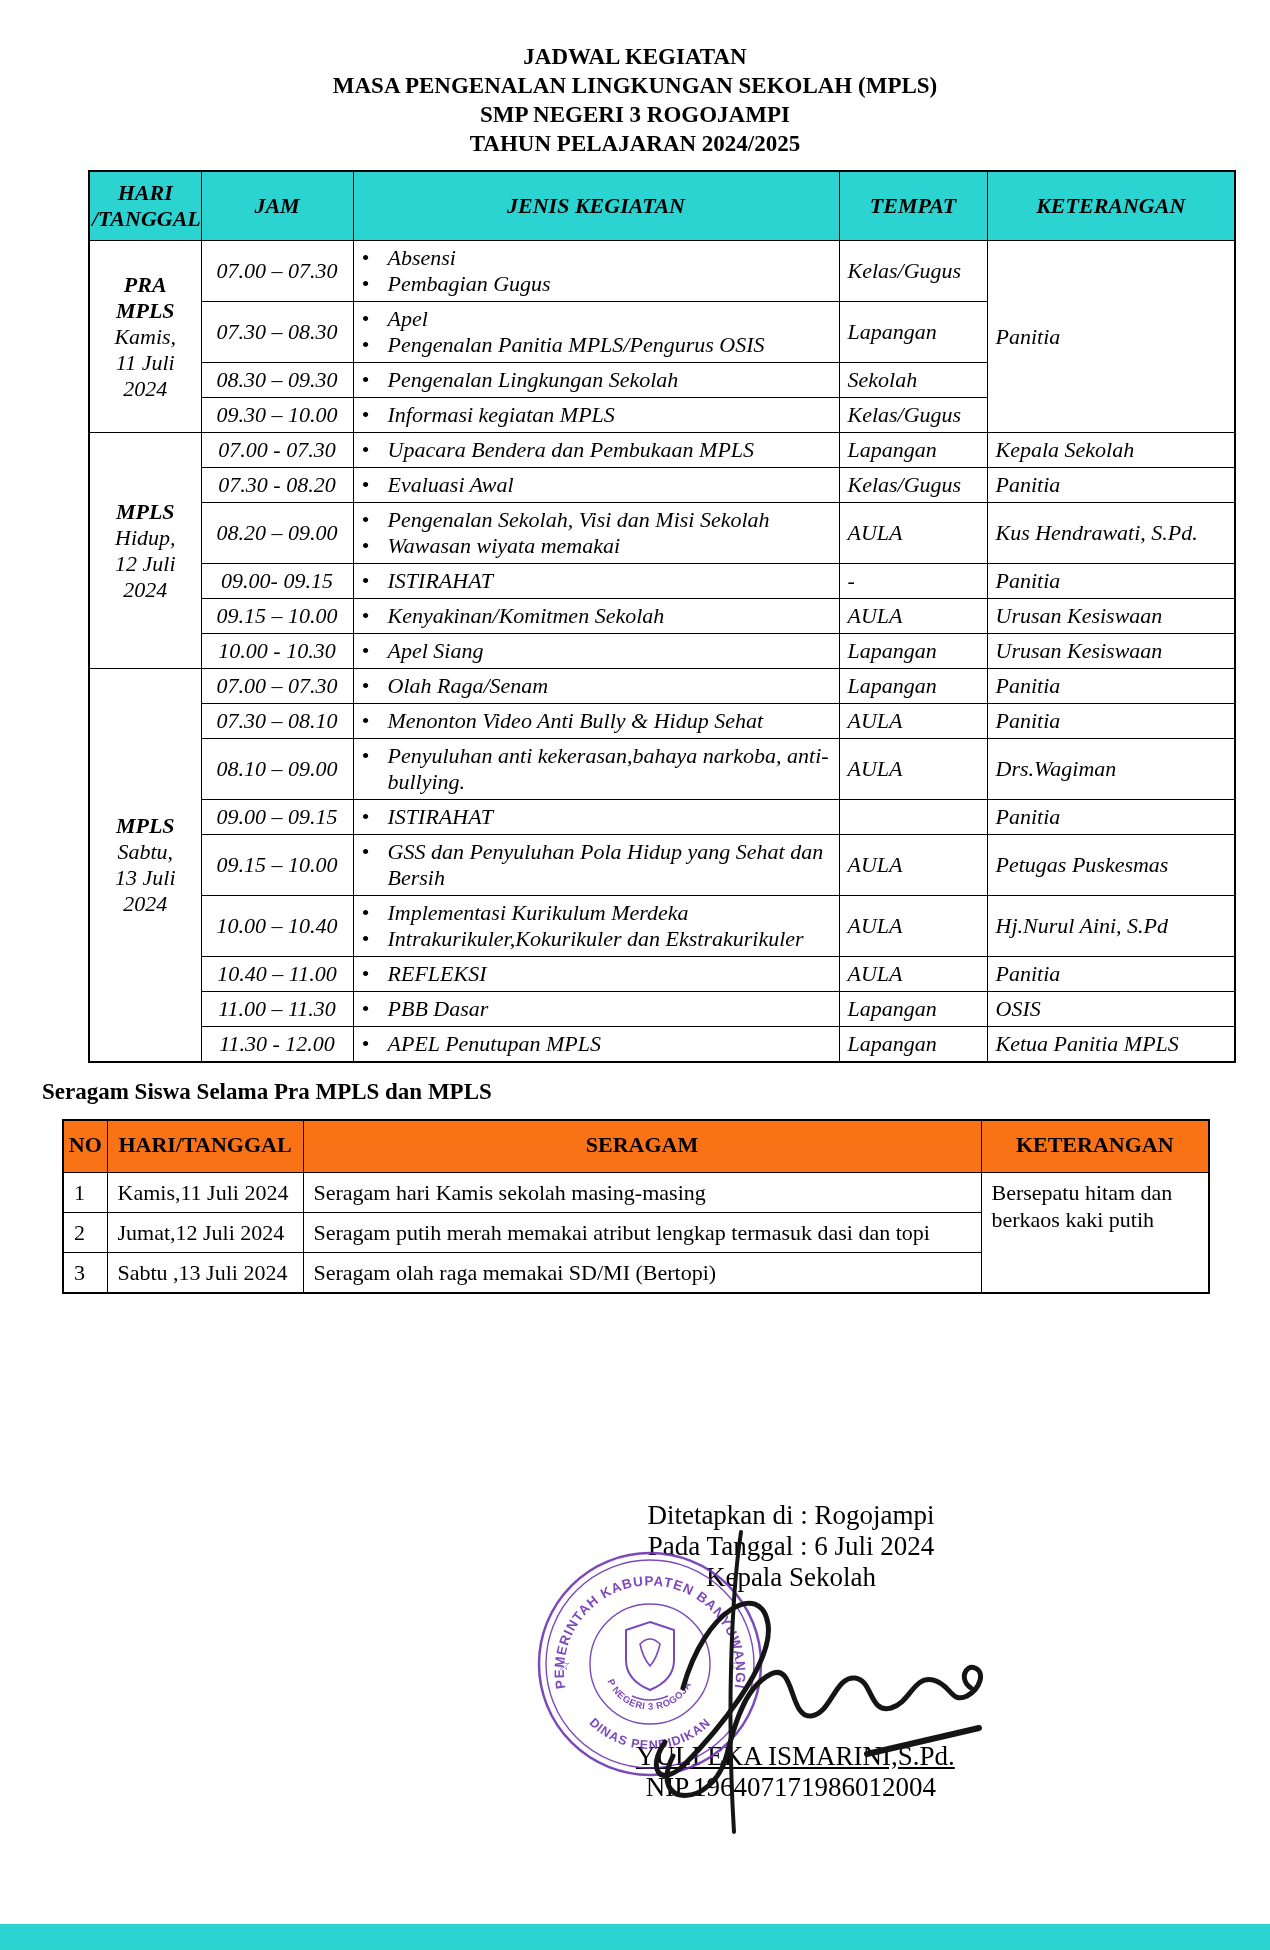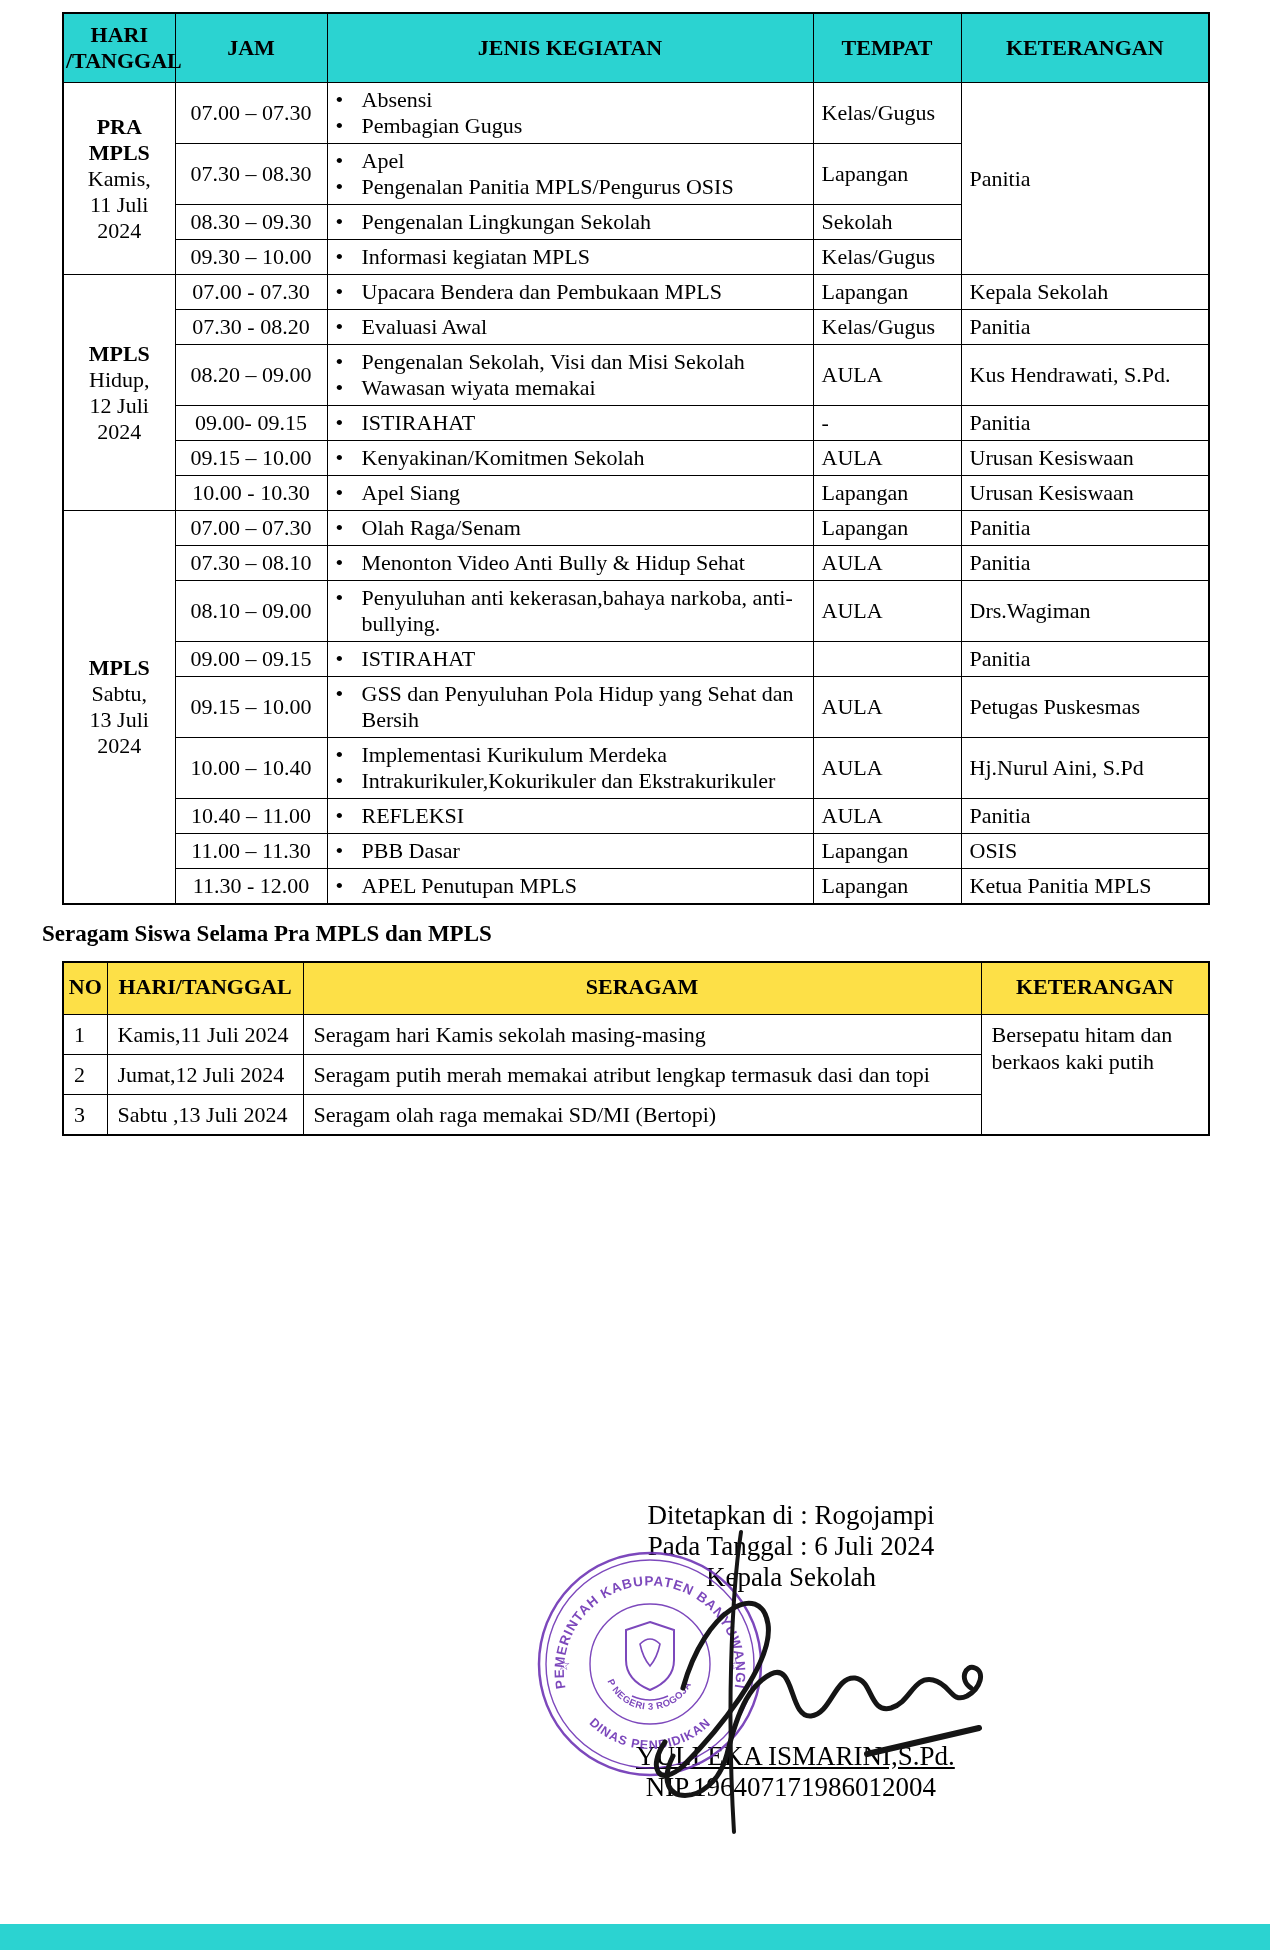--- a/index.html
+++ b/index.html
@@ -2,55 +2,61 @@
 <html style="--header-bg: #2BD3D1; --footer-bar: #2BD3D1; --stamp: #6B2FB3; --ink: #151515;"><head>
 <meta charset="utf-8">
 <style>
   html,body { margin:0; padding:0; background:#ffffff; }
   .page {
     position:relative; width:1270px; height:1950px; background:#fff;
     font-family:"Liberation Serif", serif; color:#000; overflow:hidden;
   }
   .title-block { padding-top:42px; text-align:center; font-weight:bold; font-size:23px; line-height:29px; }
   table { border-collapse:collapse; table-layout:fixed; }
-  .main-table { margin:12px 0 0 62px; width:1146px; border:2px solid #000; }
+  .main-table { margin:12px 0 0 88px; width:1146px; border:2px solid #000;font-style:italic; }
   .main-table th, .main-table td { border:1px solid #000; }
   .main-table th {
     background:var(--header-bg,#2BD3D1); font-weight:bold; font-size:22px;
     padding:8px 2px; text-align:center; vertical-align:middle; white-space:pre-line; line-height:26px;
   }
   .main-table td { font-size:22px; line-height:26px; padding:4px 8px; vertical-align:middle; }
   .day-cell { text-align:center; }
   .day-bold { font-weight:bold; }
   .jam-cell { text-align:center; white-space:nowrap; }
   .jenis-cell { padding-left:18px; }
   .bl { display:flex; }
   .b { width:26px; flex:0 0 26px; text-align:left; }
   .t { flex:1 1 auto; }
   .tempat-cell { vertical-align:top; }
   .ket-cell { vertical-align:middle; }
   .seragam-heading { margin:16px 0 0 42px; font-weight:bold; font-size:23px; }
   .seragam-table { margin:14px 0 0 62px; width:1146px; border:2px solid #000; }
   .seragam-table th, .seragam-table td { border:1px solid #000; font-size:22px; line-height:27px; }
-  .seragam-table th { font-weight:bold; text-align:center; padding:10px 4px 14px 4px; background:#fde047; }
+  .seragam-table th { font-weight:bold; text-align:center; padding:10px 4px 14px 4px; background:#f97316; }
   .seragam-table td { padding:6px 10px; vertical-align:top; }
   .no-col { text-align:left; padding-left:14px; }
   .seragam-ket { text-align:left; vertical-align:middle; }
   .sign-block { position:absolute; left:636px; top:1500px; width:310px; text-align:center; font-size:27px; line-height:31px; }
   .sign-gap { height:148px; }
   .sign-name { text-decoration:underline; white-space:nowrap; }
   .stamp-svg { position:absolute; left:536px; top:1550px; opacity:0.88; }
   .signature-svg { position:absolute; left:555px; top:1528px; }
   .footer-bar { position:absolute; left:0; bottom:0; width:1270px; height:26px; background:var(--footer-bar,#2BD3D1); }
 </style>
 </head>
 <body>
 
 <div class="page">
 
+  <div class="title-block">
+    <div>JADWAL KEGIATAN</div>
+    <div>MASA PENGENALAN LINGKUNGAN SEKOLAH (MPLS)</div>
+    <div>SMP NEGERI 3 ROGOJAMPI</div>
+    <div>TAHUN PELAJARAN 2024/2025</div>
+  </div>
 
   <table class="main-table">
     <colgroup>
       <col style="width:112px">
         <col style="width:152px">
         <col style="width:486px">
         <col style="width:148px">
         <col style="width:248px">
     </colgroup>
   <thead>

